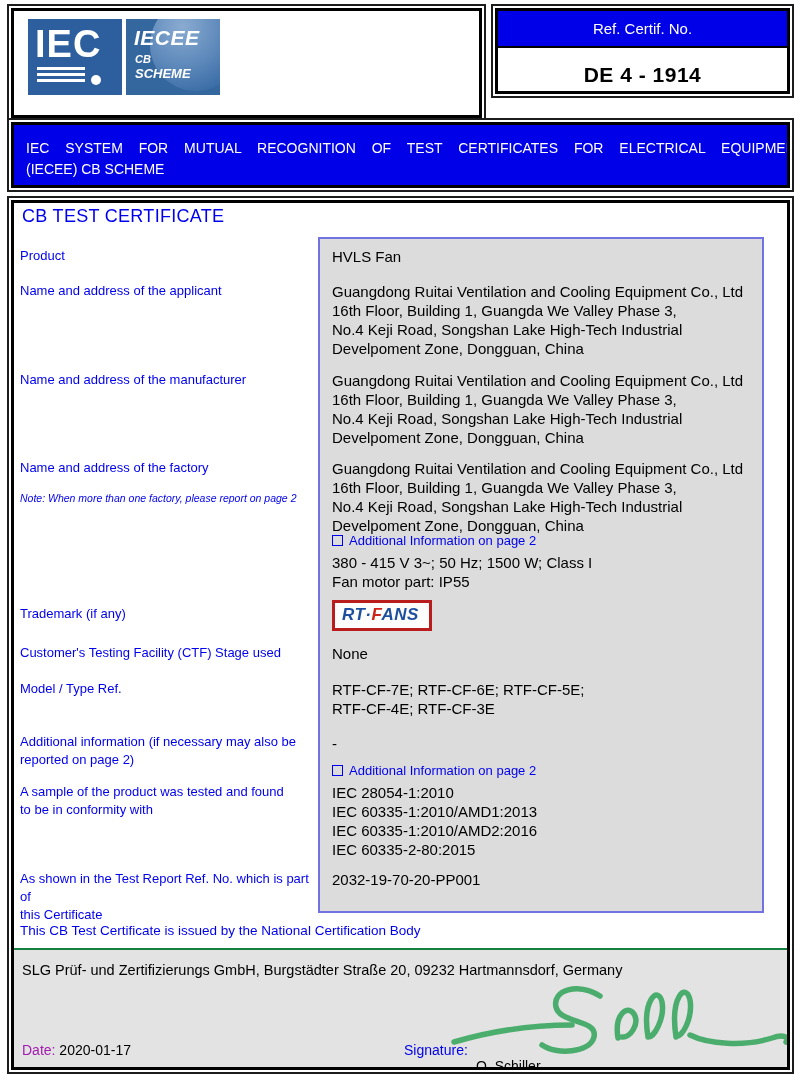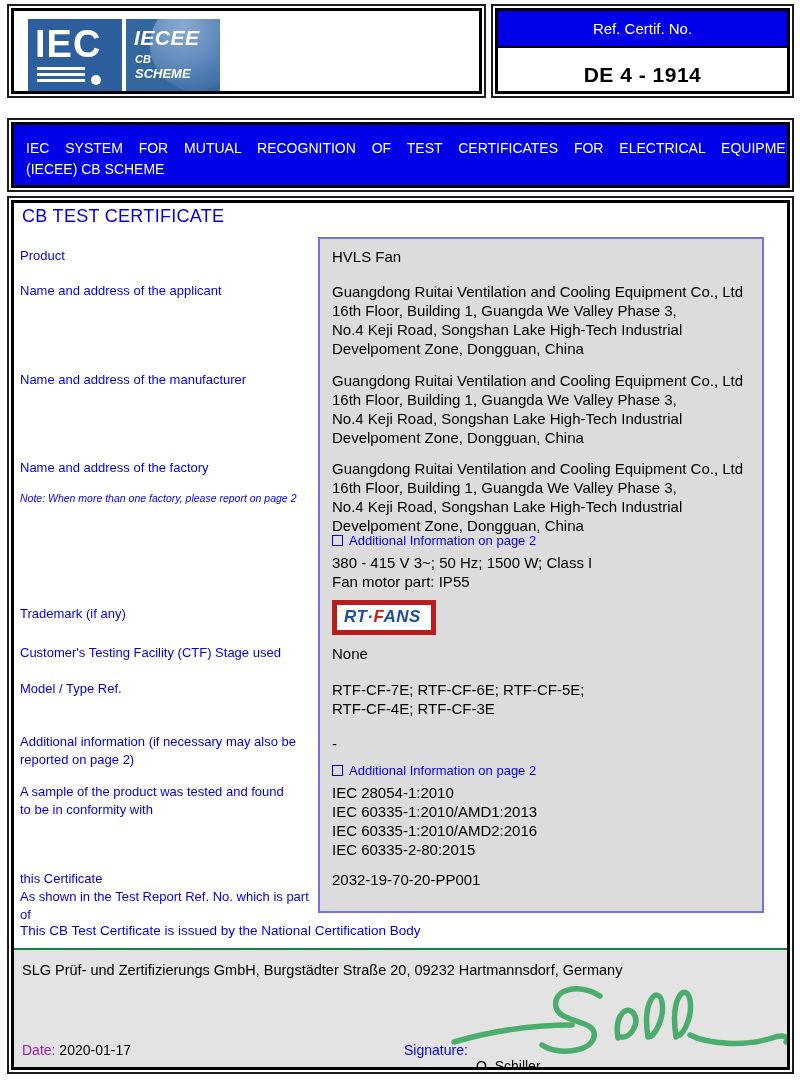--- a/index.html
+++ b/index.html
@@ -35,40 +35,40 @@
 
   
   .title { position:absolute; left:8px; top:3px; font-size:18px; color:#0000ee; letter-spacing:.3px; }
   .panel { position:absolute; left:304px; top:34px; width:446px; height:676px; background:#dcdcdc; border:2px solid #7272e0; }
   .lbl { position:absolute; left:6px; width:296px; color:#0000ee; font-size:13px; line-height:18px; }
   .val { position:absolute; left:318px; width:424px; color:#000; font-size:15px; line-height:19px; }
   .note { position:absolute; left:6px; width:296px; color:#0000ee; font-size:10.5px; font-style:italic; }
   .cbrow { position:absolute; left:318px; color:#0000ee; font-size:13px; display:flex; align-items:center; gap:6px; }
   .cbx { width:11px; height:11px; border:1.6px solid #0000ee; flex:0 0 auto; }
 
-  .tm-logo { position:absolute; left:318px; top:397px; background:#fcfcfc; border:5px solid #b91c1c;
+  .tm-logo { position:absolute; left:318px; top:397px; background:#fcfcfc; border:3px solid #b91c1c;
       padding:2px 10px 3px 7px; font-style:italic; font-weight:bold; font-size:17px; letter-spacing:.5px; }
   .tm-blue { color:#1d4f9e; } .tm-red { color:#cc2418; }
 
   .issued { position:absolute; left:6px; top:720px; color:#0000ee; font-size:13.5px; }
 
   .ncb-area { position:absolute; left:0; right:0; top:745px; bottom:0; background:#e3e3e3; border-top:2px solid #15803d; }
   .ncb-name { position:absolute; left:8px; top:12px; font-size:14.5px; color:#000; }
   .date-row { position:absolute; left:8px; top:92px; font-size:14px; }
   .blue-lbl { color:#a21caf; } .blk { color:#000; }
   .sig-lbl { position:absolute; left:390px; top:92px; font-size:14px; color:#0000ee; }
   .signer { position:absolute; left:462px; top:108px; font-size:14px; color:#000; }
   .sig-svg { position:absolute; left:436px; top:30px; width:345px; height:85px; }
 </style>
 </head>
 <body>
 
 <div class="page">
 
-  <div class="frame" style="left:7px; top:4px; width:479px; height:94px;">
+  <div class="frame" style="left:7px; top:4px; width:479px; height:118px;">
     <div class="frame-inner">
       <div class="logo-iec">
         <div class="t">IEC</div>
         <div class="iec-lines">
             <div></div>
             <div></div>
             <div></div>
           </div>
         <div class="iec-dot"></div>
       </div>
@@ -167,22 +167,22 @@
         <div>to be in conformity with</div>
       </div>
       <div class="val" style="top:580px;">
         <div>IEC 28054-1:2010</div>
         <div>IEC 60335-1:2010/AMD1:2013</div>
         <div>IEC 60335-1:2010/AMD2:2016</div>
         <div>IEC 60335-2-80:2015</div>
       </div>
 
       <div class="lbl" style="top:667px;">
+        <div>As shown in the Test Report Ref. No. which is part of</div>
         <div>this Certificate</div>
-        <div>As shown in the Test Report Ref. No. which is part of</div>
       </div>
       <div class="val" style="top:667px;">2032-19-70-20-PP001</div>
 
       <div class="issued">This CB Test Certificate is issued by the National Certification Body</div>
 
       <div class="ncb-area">
         <div class="ncb-name">SLG Prüf- und Zertifizierungs GmbH, Burgstädter Straße 20, 09232 Hartmannsdorf, Germany</div>
 
         <svg class="sig-svg" viewBox="0 0 345 85">
           <g fill="none" stroke="#3fa963" stroke-width="5.5" stroke-linecap="round" opacity="0.92">

